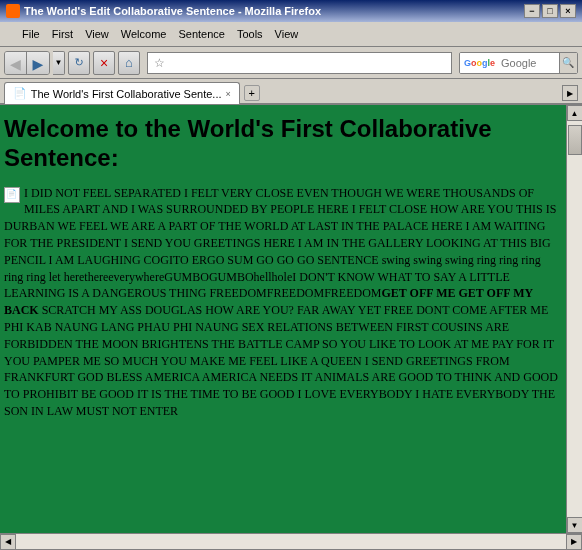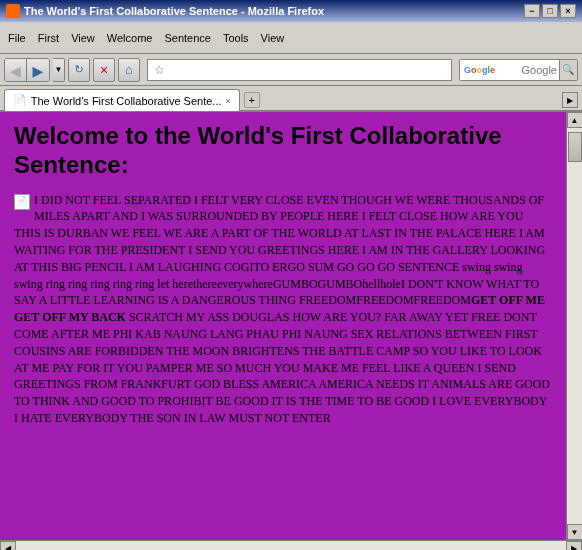--- a/index.html
+++ b/index.html
@@ -51,22 +51,22 @@
       color: black;
       cursor: pointer;
     }
 
     
     .menu-bar {
       background: #d4d0c8;
       border-bottom: 1px solid #808080;
       display: flex;
       align-items: center;
-      height: 32px;
-      padding: 0 2px;
+      height: 25px;
+      padding: 0 16px;
       font-size: 11px;
     }
     .menu-item {
       padding: 2px 6px;
       cursor: pointer;
     }
 
     
     .toolbar {
       background: #d4d0c8;
@@ -201,21 +201,20 @@
       height: 100%;
       display: flex;
       align-items: center;
     }
     .search-input {
       border: none;
       outline: none;
       font-size: 11px;
       width: 60px;
       padding: 0 2px;
-      text-align: right;
     }
     .search-go-btn {
       background: #d4d0c8;
       border-left: 1px solid #808080;
       height: 100%;
       width: 18px;
       display: flex;
       align-items: center;
       justify-content: center;
       cursor: pointer;
@@ -287,23 +286,23 @@
 
     
     .content-wrapper {
       display: flex;
       height: calc(550px - 22px - 20px - 32px - 26px - 22px);
       background: white;
       position: relative;
     }
     .content-area {
       flex: 1;
-      background: #a21caf;
+      background: #15803d;
       overflow: hidden;
-      padding: 10px 14px;
+      padding: 10px 4px;
       font-family: 'Times New Roman', Times, serif;
     }
     .scrollbar-y {
       width: 16px;
       background: #d4d0c8;
       border-left: 1px solid #808080;
       display: flex;
       flex-direction: column;
       align-items: center;
     }
@@ -396,21 +395,21 @@
       height: 100%;
       background: #e8e4dc;
     }
   </style>
 </head>
 <body>
 
 <div class="title-bar">
   <div class="title-bar-left">
     <span class="title-bar-icon"></span>
-    <span>The World's First Collaborative Sentence - Mozilla Firefox</span>
+    <span>The World's Edit Collaborative Sentence - Mozilla Firefox</span>
   </div>
   <div class="title-bar-controls">
     <div class="tb-btn">−</div>
     <div class="tb-btn">□</div>
     <div class="tb-btn">×</div>
   </div>
 </div>
 
 <div class="menu-bar">
   <span class="menu-item">File</span>

